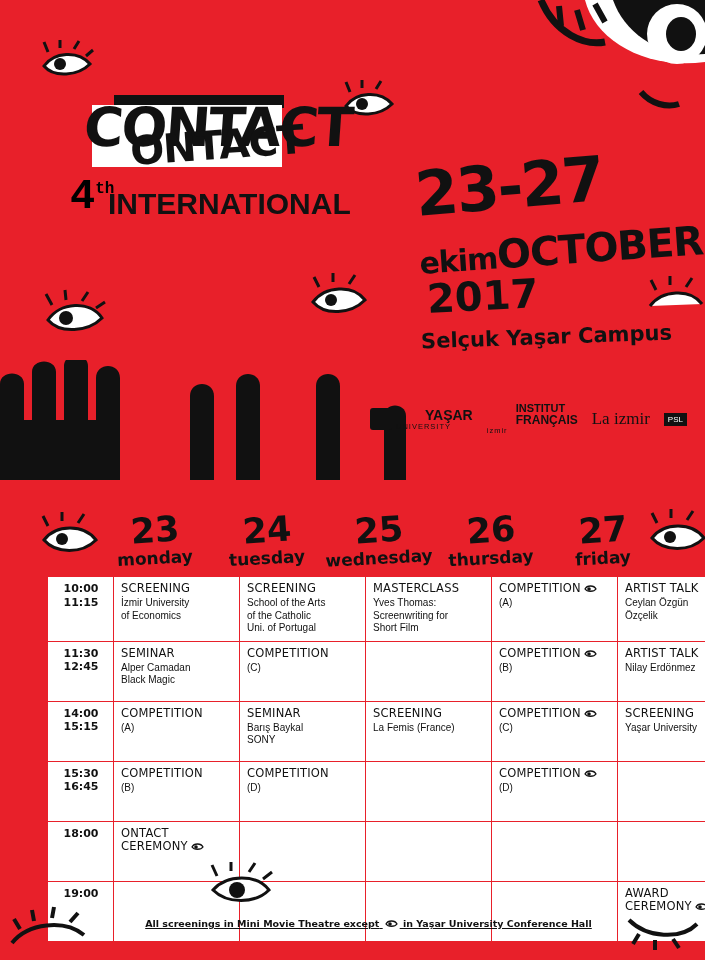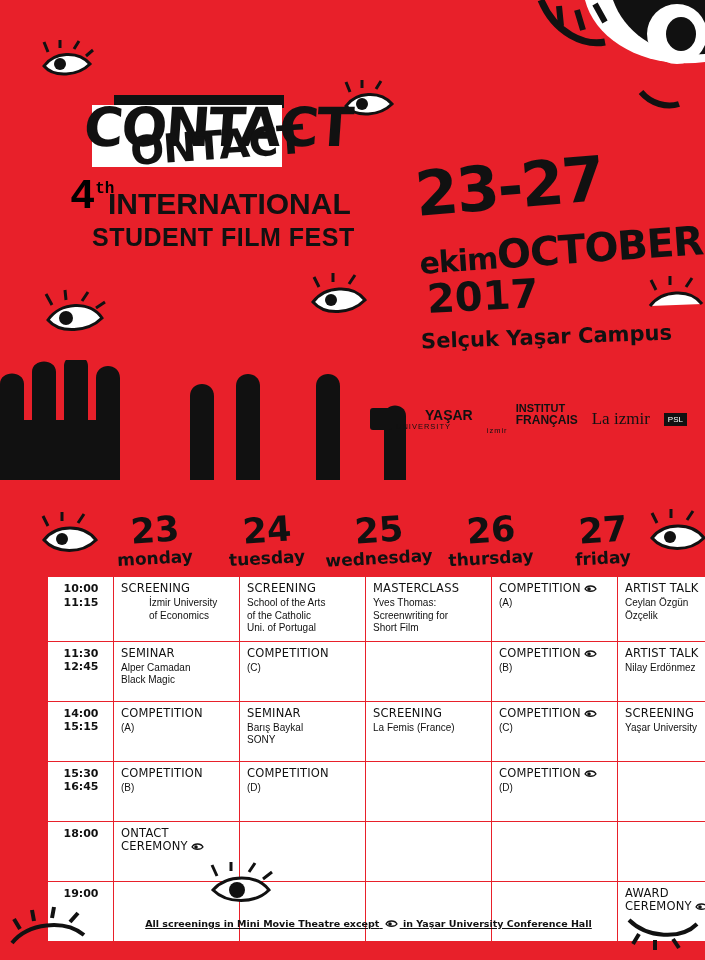--- a/index.html
+++ b/index.html
@@ -228,21 +228,20 @@
     <div class="logo-box">
       <div class="blackbar"></div>
       <div class="whitebox"></div>
       <div class="logo-text">CONTACT</div>
       <div class="logo-text2">ONTACT</div>
     </div>
     <div class="fourth">
       <span>4</span><sup>th</sup>
     </div>
     <div class="intl">INTERNATIONAL</div>
-    <div class="sff">STUDENT FILM FEST</div>
   </div>
 
   <div class="dates">
     <div class="d-range">23-27</div><br>
     <div class="d-month">
       <span class="ekim">ekim</span><span>OCTOBER</span>
     </div><br>
     <div class="d-year">2017</div><br>
     <div class="d-campus">Selçuk Yaşar Campus</div>
   </div>
@@ -297,21 +296,21 @@
     <table class="grid">
       <tbody>
 
       <tr class="tallrow">
         <td class="timecell">
           <div>10:00</div>
           <div>11:15</div>
         </td>
         <td class="cell">
           <div class="ev-t" style="white-space: pre-line;">SCREENING</div>
-          <div class="ev-s" style="white-space: pre-line; margin-left: 28px;">İzmir University
+          <div class="ev-s" style="white-space: pre-line;">İzmir University
 of Economics</div>
         </td>
         <td class="cell">
           <div class="ev-t" style="white-space: pre-line;">SCREENING</div>
           <div class="ev-s" style="white-space: pre-line;">School of the Arts
 of the Catholic
 Uni. of Portugal</div>
         </td>
         <td class="cell">
           <div class="ev-t" style="white-space: pre-line;">MASTERCLASS</div>

